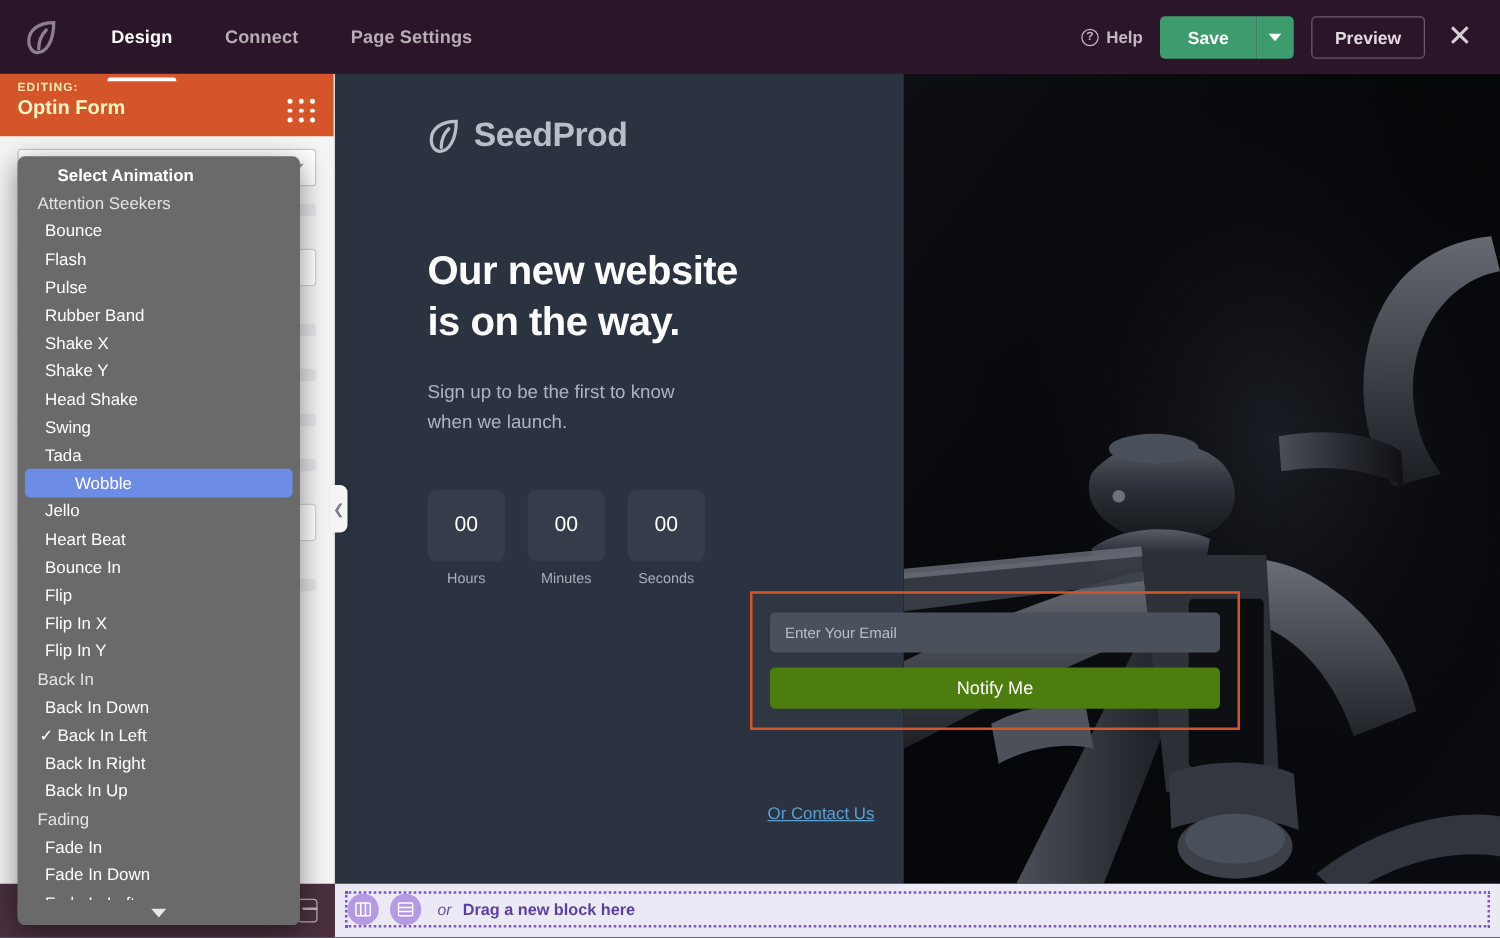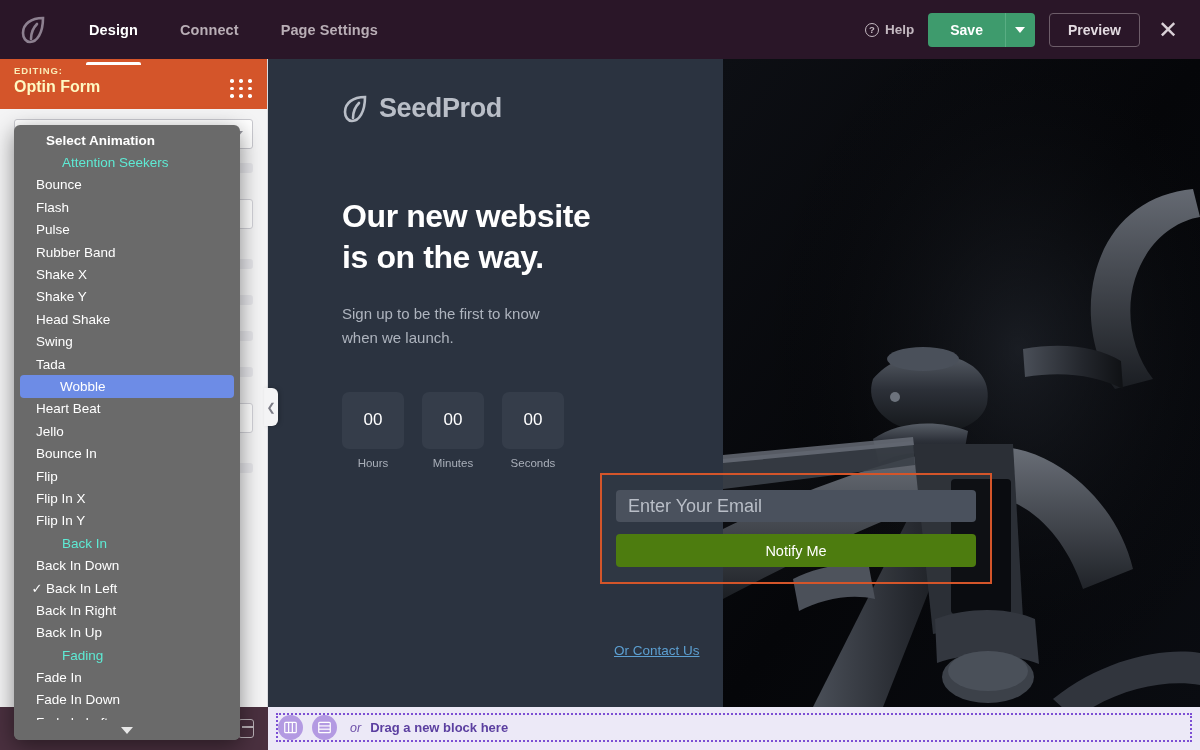--- a/index.html
+++ b/index.html
@@ -102,21 +102,21 @@
     background: #6a6a6a; border-radius: 6px; z-index: 60;
     box-shadow: 0 6px 22px rgba(0,0,0,.45);
     font-size: 13.5px; color: #ffffff; overflow: hidden; padding-top: 4px;
   }
   .dd-item {
     height: 22.4px; display: flex; align-items: center;
     padding-left: 14px; cursor: pointer; white-space: nowrap;
   }
   .dd-item .tick { width: 18px; margin-left: -14px; font-size: 13px; color: #fff; text-align: center; }
   .dd-item.header-item { font-weight: 700; padding-left: 32px; }
-  .dd-item.group { color: #5eead4; padding-left: 48px; cursor: default; }
+  .dd-item.group { color: #e5e5e5; padding-left: 16px; cursor: default; }
   .dd-item.opt { padding-left: 22px; }
   .dd-item.opt.checked { padding-left: 28px; }
   .dd-item.selected { background: #6d8ce6; border-radius: 4px; margin: 0 6px; padding-left: 40px; }
   .dd-scroll-down {
     position: absolute; bottom: 0; left: 0; right: 0; height: 20px;
     background: #6a6a6a; display: flex; align-items: center; justify-content: center;
     cursor: pointer;
   }
   .dd-scroll-down i {
     width: 0; height: 0; border-left: 6px solid transparent;
@@ -161,21 +161,21 @@
   .cd-label { margin-top: 8px; color: #a9afb9; font-size: 11.5px; }
 
   .optin-wrap {
     position: absolute; left: 332px; top: 414px; width: 392px; height: 111px;
     border: 2px solid #d4552a; background: rgba(255,255,255,.02);
     z-index: 5;
   }
   .optin-inner { padding: 15px 14px; }
   .email-input {
     width: 100%; height: 32px; background: #4a515d; border: none; border-radius: 4px;
-    color: #b9bec7; font-size: 18px; padding: 0 12px; font-family: inherit; display:block;
+    color: #b9bec7; font-size: 12px; padding: 0 12px; font-family: inherit; display:block;
   }
   .email-input::placeholder { color: #b9bec7; opacity: 1; }
   .notify-btn {
     width: 100%; height: 33px; margin-top: 12px; background: #4d7c0f; border: none;
     border-radius: 4px; color: #ffffff; font-size: 14.5px; cursor: pointer;
     font-family: inherit;
   }
   .contact-link {
     position: absolute; left: 346px; top: 584px; color: #5c9fd1; font-size: 13.5px;
     text-decoration: underline; cursor: pointer;
@@ -458,24 +458,24 @@
         <div class="dd-item opt">
           <span>Swing</span>
         </div>
         <div class="dd-item opt">
           <span>Tada</span>
         </div>
         <div class="dd-item opt selected">
           <span>Wobble</span>
         </div>
         <div class="dd-item opt">
+          <span>Jello</span>
+        </div>
+        <div class="dd-item opt">
           <span>Heart Beat</span>
-        </div>
-        <div class="dd-item opt">
-          <span>Jello</span>
         </div>
         <div class="dd-item opt">
           <span>Bounce In</span>
         </div>
         <div class="dd-item opt">
           <span>Flip</span>
         </div>
         <div class="dd-item opt">
           <span>Flip In X</span>
         </div>

